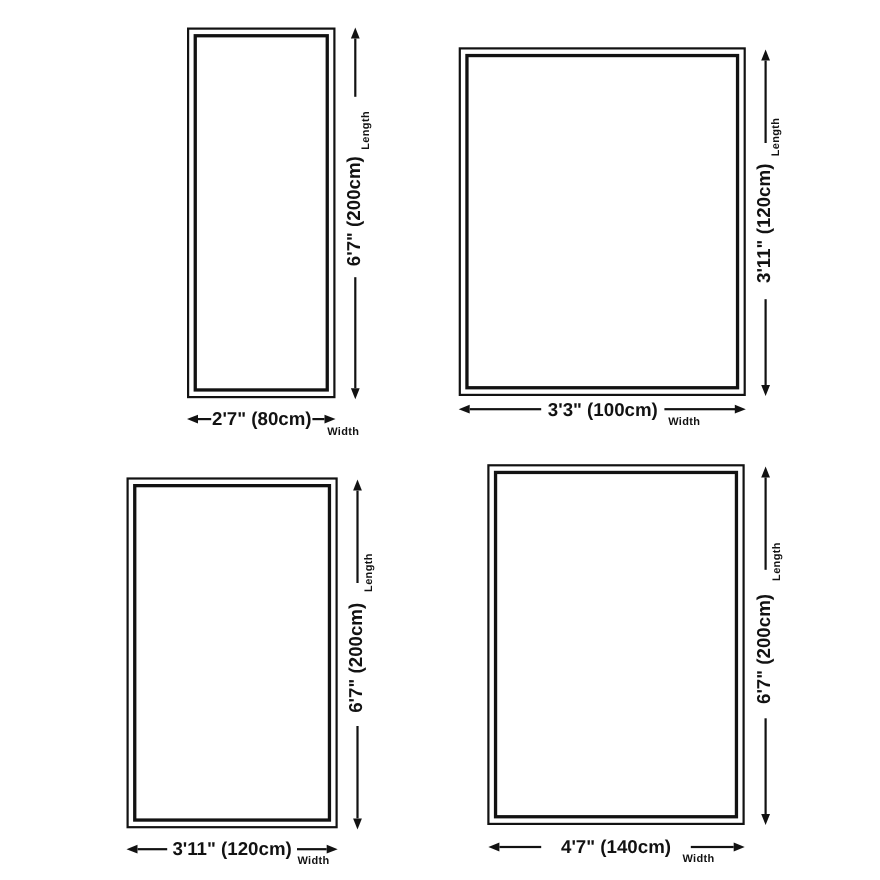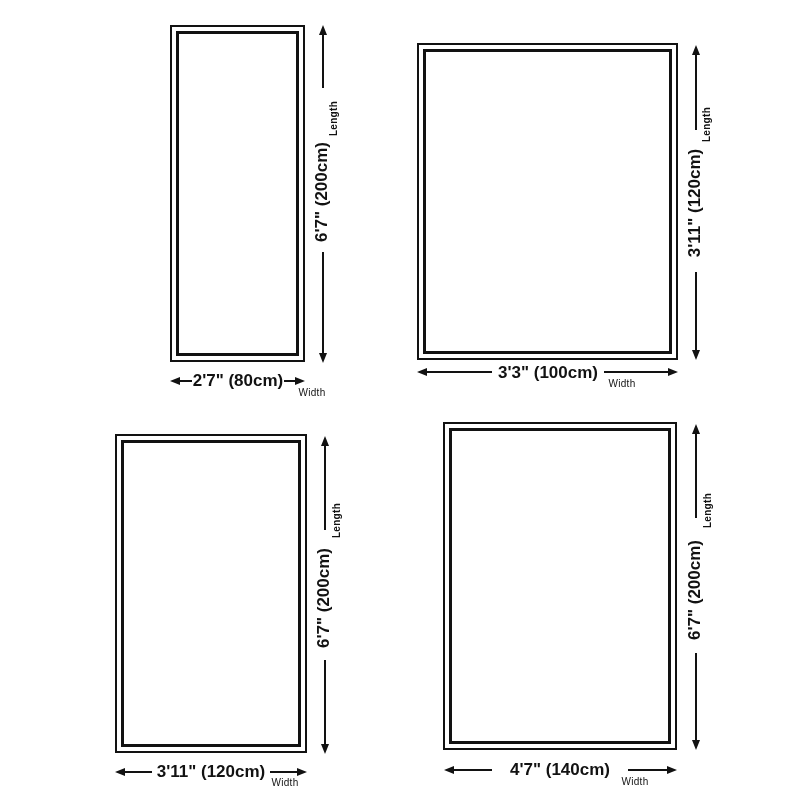--- a/index.html
+++ b/index.html
@@ -24,21 +24,21 @@
   .ahr{border-top:4px solid transparent;border-bottom:4px solid transparent;border-left:10px solid var(--ink);}
 
   
   .val-v{position:absolute;width:200px;height:22px;line-height:22px;text-align:center;
          font-size:17px;font-weight:700;white-space:nowrap;transform:rotate(-90deg);}
   .val-h{position:absolute;width:170px;height:22px;line-height:22px;text-align:center;
          font-size:17px;font-weight:700;white-space:nowrap;}
   .axis-v{position:absolute;width:60px;height:13px;line-height:13px;text-align:center;
           font-size:10px;font-weight:700;letter-spacing:.3px;white-space:nowrap;transform:rotate(-90deg);}
   .axis-h{position:absolute;width:60px;height:13px;line-height:13px;text-align:center;
-          font-size:10px;font-weight:400;letter-spacing:.3px;white-space:nowrap;}
+          font-size:10px;font-weight:700;letter-spacing:.3px;white-space:nowrap;}
 
   
   .d1-rug{left:170px;top:25px;width:135px;height:337px;}
   .d1-vhu{left:319px;top:25px;}
   .d1-vt{left:322px;top:35px;height:53px;}
   .d1-lenlab{left:303px;top:112px;}
   .d1-lenval{left:222px;top:181px;}
   .d1-vb{left:322px;top:252px;height:101px;}
   .d1-vhd{left:319px;top:353px;}
   .d1-hhl{left:170px;top:377px;}

